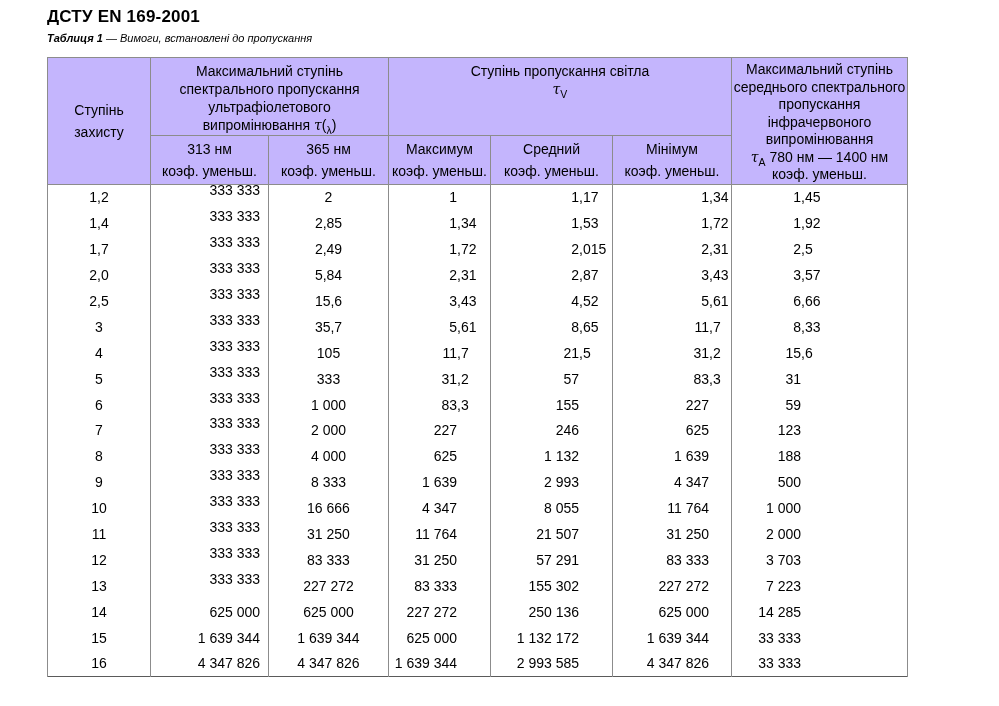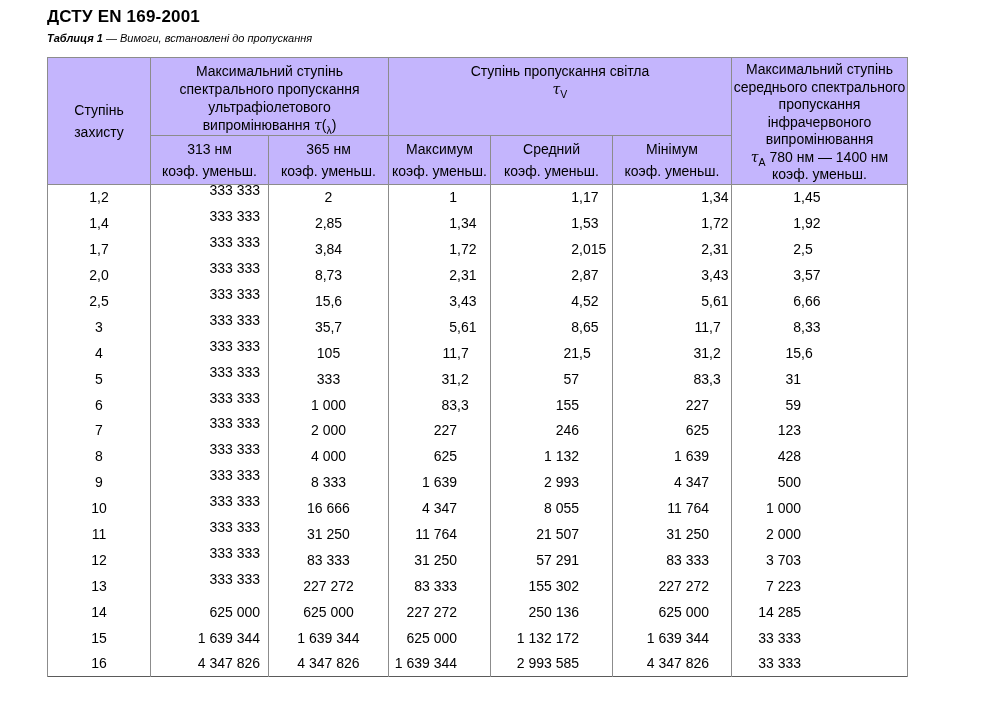--- a/index.html
+++ b/index.html
@@ -153,21 +153,21 @@
         <td class="c7">
           <div class="dcell">
             <span class="ip">1</span>
             <span class="fp">,92</span>
           </div>
         </td>
       </tr>
       <tr>
         <td class="c1">1,7</td>
         <td class="c2"><span class="uvv raised">333 333</span></td>
-        <td class="c3">3,84</td>
+        <td class="c3">2,49</td>
         <td class="c4">
           <div class="dcell">
             <span class="ip">1</span>
             <span class="fp">,72</span>
           </div>
         </td>
         <td class="c5">
           <div class="dcell">
             <span class="ip">2</span>
             <span class="fp">,015</span>
@@ -182,21 +182,21 @@
         <td class="c7">
           <div class="dcell">
             <span class="ip">2</span>
             <span class="fp">,5</span>
           </div>
         </td>
       </tr>
       <tr>
         <td class="c1">2,0</td>
         <td class="c2"><span class="uvv raised">333 333</span></td>
-        <td class="c3">8,73</td>
+        <td class="c3">5,84</td>
         <td class="c4">
           <div class="dcell">
             <span class="ip">2</span>
             <span class="fp">,31</span>
           </div>
         </td>
         <td class="c5">
           <div class="dcell">
             <span class="ip">2</span>
             <span class="fp">,87</span>
@@ -394,21 +394,21 @@
             <span class="ip">1 132</span>
           </div>
         </td>
         <td class="c6">
           <div class="dcell">
             <span class="ip">1 639</span>
           </div>
         </td>
         <td class="c7">
           <div class="dcell">
-            <span class="ip">428</span>
+            <span class="ip">188</span>
           </div>
         </td>
       </tr>
       <tr>
         <td class="c1">9</td>
         <td class="c2"><span class="uvv raised">333 333</span></td>
         <td class="c3">8 333</td>
         <td class="c4">
           <div class="dcell">
             <span class="ip">1 639</span>

